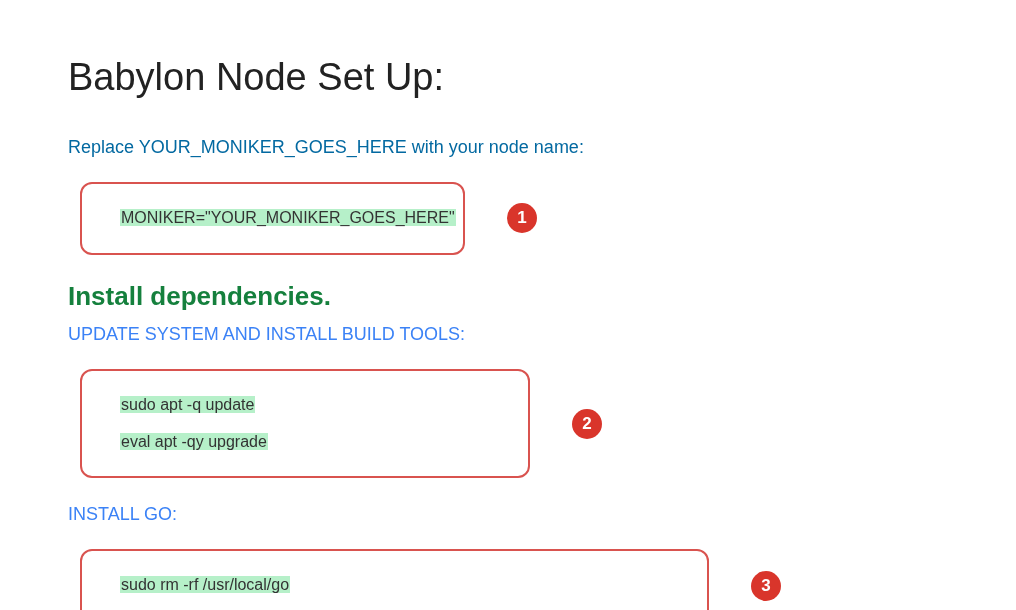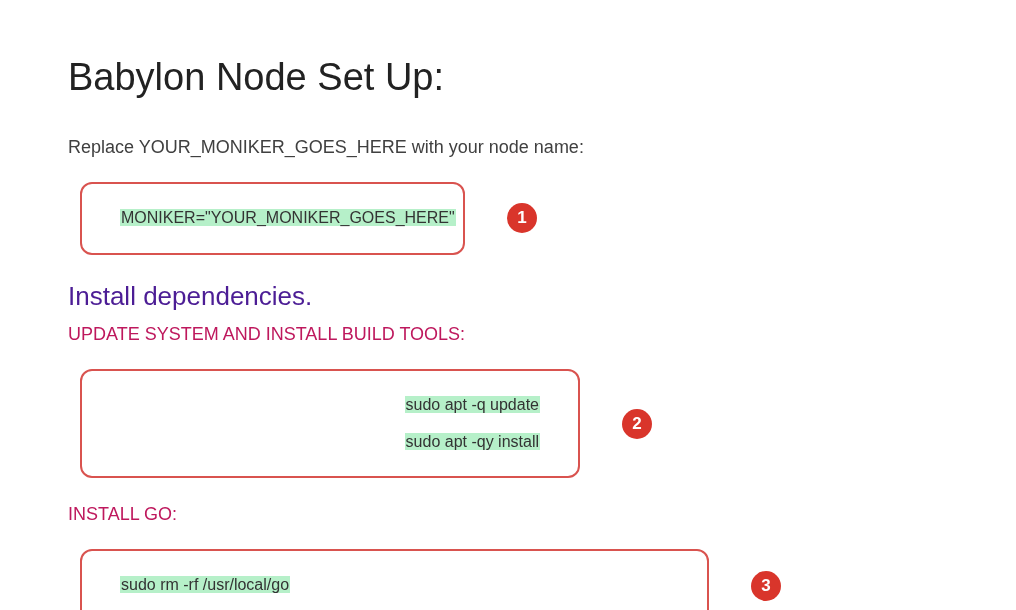--- a/index.html
+++ b/index.html
@@ -12,37 +12,37 @@
     }
     .title {
       font-size: 38px;
       font-weight: 300;
       color: #222;
       margin-bottom: 38px;
     }
     .instruction {
       font-size: 18px;
       font-weight: 400;
-      color: #404040;
+      color: #0369a1;
       margin-bottom: 10px;
     }
     .section-row {
       display: flex;
       align-items: center;
       gap: 18px;
       margin-bottom: 14px;
     }
     .code-box {
       border: 2.5px solid #d9534f;
       border-radius: 12px;
       padding: 10px 14px;
       display: inline-block;
     }
     .code-box.w1 { width: 385px; }
-    .code-box.w2 { width: 500px; text-align: right; }
+    .code-box.w2 { width: 450px; }
     .code-box.w3 { width: 629px; }
     .code-line {
       font-family: 'Segoe UI', sans-serif;
       font-size: 16px;
       color: #333;
       line-height: 1.55;
       display: block;
     }
     .hl {
       background: #b6f0c9;
@@ -56,28 +56,28 @@
       color: #fff;
       font-weight: 700;
       font-size: 17px;
       display: flex;
       align-items: center;
       justify-content: center;
       flex-shrink: 0;
     }
     .subheading {
       font-size: 26px;
-      font-weight: 400;
-      color: #4c1d95;
+      font-weight: 700;
+      color: #15803d;
       margin-bottom: 6px;
     }
     .subsection {
       font-size: 18px;
       font-weight: 400;
-      color: #be185d;
+      color: #3b82f6;
       margin-bottom: 12px;
       text-transform: uppercase;
     }
   </style>
 </head>
 <body>
 
 <h1 class="title">Babylon Node Set Up:</h1>
 
 <p class="instruction">Replace YOUR_MONIKER_GOES_HERE with your node name:</p>
@@ -88,21 +88,21 @@
   </div>
   <div class="badge">1</div>
 </div>
 
 <h2 class="subheading">Install dependencies.</h2>
 <p class="subsection">UPDATE SYSTEM AND INSTALL BUILD TOOLS:</p>
 
 <div class="section-row">
   <div class="code-box w2">
     <span class="code-line"><span class="hl">sudo apt -q update</span></span>
-    <span class="code-line"><span class="hl">sudo apt -qy install</span></span>
+    <span class="code-line"><span class="hl">eval apt -qy upgrade</span></span>
   </div>
   <div class="badge">2</div>
 </div>
 
 <p class="subsection">INSTALL GO:</p>
 
 <div class="section-row">
   <div class="code-box w3">
     <span class="code-line"><span class="hl">sudo rm -rf /usr/local/go</span></span>
   </div>

